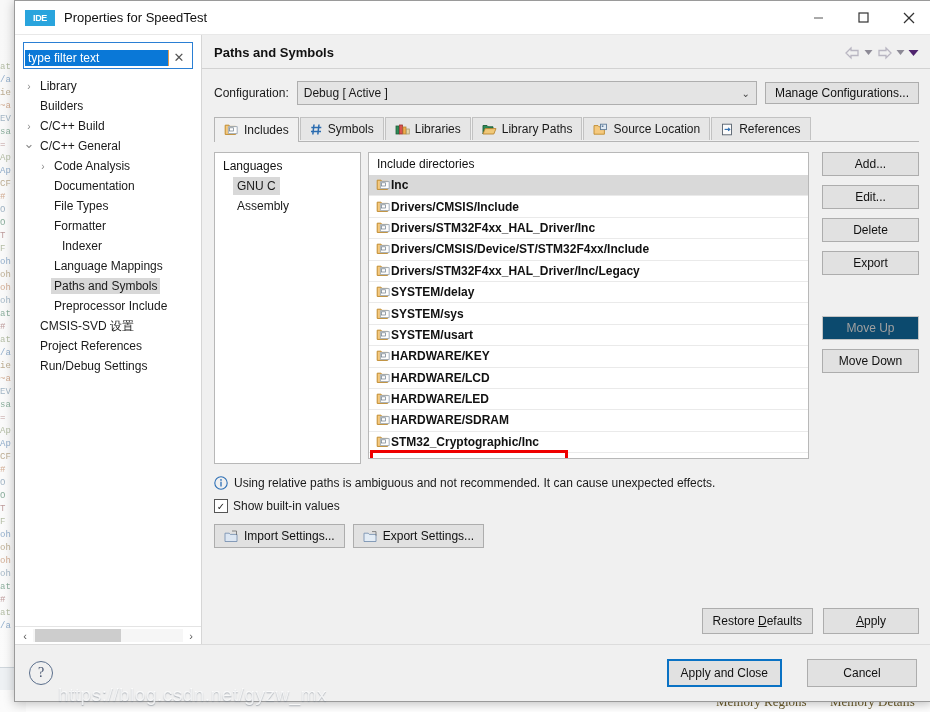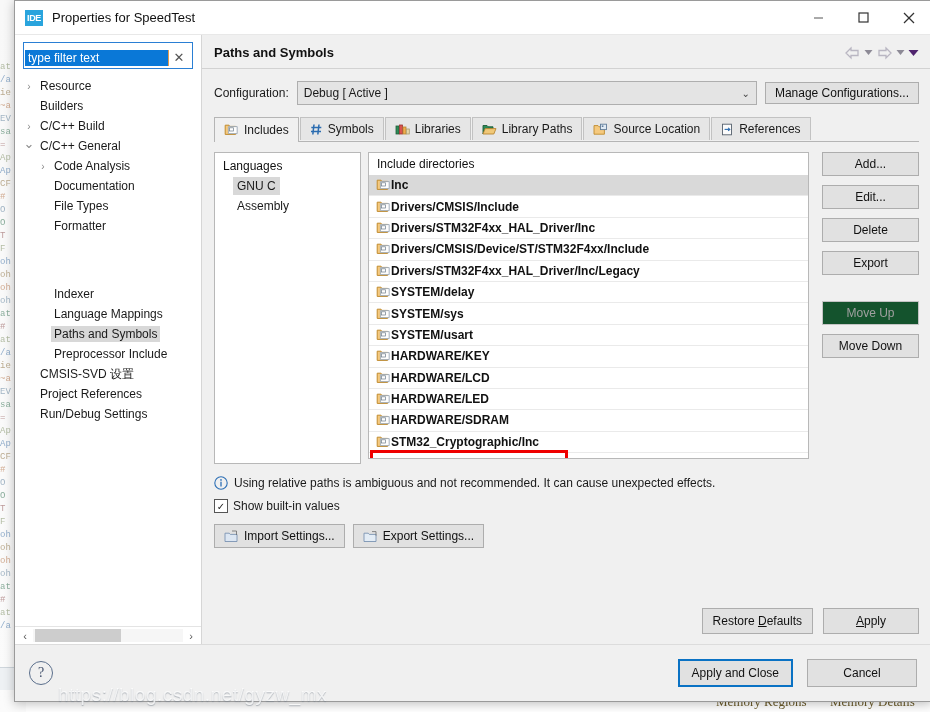--- a/index.html
+++ b/index.html
@@ -23,21 +23,21 @@
   #watermark{position:absolute;left:58px;top:684px;font-size:19px;
     color:rgba(255,255,255,.78);letter-spacing:.5px;
     text-shadow:0 1px 1px rgba(120,130,140,.55);pointer-events:none;z-index:60;
     font-family:"Liberation Sans",sans-serif;}
   
   #dialog{position:absolute;left:14px;top:0;width:916px;height:700px;
     background:#f0f0f0;border:1px solid #9a9a9a;box-shadow:0 2px 10px rgba(0,0,0,.25);
     display:flex;flex-direction:column;z-index:20;}
   .titlebar{height:33px;background:#fff;display:flex;align-items:center;
     border-bottom:1px solid #e8e8e8;flex:none;}
-  .ideicon{width:18px;height:16px;background:#29a4dd;color:#fff;font-size:9px;
+  .ideicon{width:30px;height:16px;background:#29a4dd;color:#fff;font-size:9px;
     font-weight:bold;display:flex;align-items:center;justify-content:center;
     margin-left:10px;letter-spacing:-.3px;font-family:"Liberation Sans",sans-serif;}
   .title-text{margin-left:9px;font-size:13px;color:#111;}
   .winbtns{margin-left:auto;display:flex;height:33px;}
   .winbtn{width:45px;height:33px;display:flex;align-items:center;justify-content:center;}
   .body{flex:1;display:flex;min-height:0;background:#f0f0f0;}
   
   .sidebar{width:186px;background:#fff;display:flex;flex-direction:column;
     border-right:1px solid #d6d6d6;}
   .filterwrap{padding:7px 8px 4px 8px;}
@@ -66,21 +66,21 @@
   .content{flex:1;padding:12px 12px 0 12px;display:flex;flex-direction:column;min-height:0;}
   .cfgrow{display:flex;align-items:center;gap:8px;margin-bottom:12px;}
   .cfglabel{font-size:12px;}
   .combo{flex:1;height:22px;background:#e4e4e4;border:1px solid #aeaeae;
     display:flex;align-items:center;padding:0 6px;font-size:12px;}
   .combo .cval{flex:1;}
   .combo .caret{color:#444;font-size:10px;}
   .btn{background:#e1e1e1;border:1px solid #adadad;font-size:12px;
     padding:3px 9px;color:#111;cursor:default;font-family:"Liberation Sans",sans-serif;
     white-space:nowrap;}
-  .btn.disabled{color:#a0a0a0;background:#14532d;border-color:#c4c4c4;}
+  .btn.disabled{color:#a0a0a0;background:#0c4a6e;border-color:#c4c4c4;margin-top:15px;}
   
   .tabs{display:flex;align-items:flex-start;height:24px;position:relative;}
   .tab{display:flex;align-items:center;gap:5px;height:22px;padding:0 9px;
     font-size:12px;background:#e6e6e6;border:1px solid #c2c2c2;border-bottom:none;
     margin-right:1px;color:#1a1a1a;cursor:default;}
   .tab.active{background:#f0f0f0;height:24px;border-color:#b5b5b5;font-weight:normal;}
   .tabline{height:1px;background:#b5b5b5;}
   .tabpanel{flex:1;display:flex;flex-direction:column;min-height:0;padding-top:10px;}
   .lists{display:flex;gap:7px;}
   .langbox{width:145px;height:305px;background:#fff;border:1px solid #b8b8b8;
@@ -106,21 +106,21 @@
     display:flex;align-items:center;justify-content:center;font-size:10px;color:#222;}
   .impexp{display:flex;gap:8px;margin-top:11px;}
   .impexp .btn{display:flex;align-items:center;gap:6px;padding:4px 9px;}
   .pane-foot{padding:0 12px 10px 12px;display:flex;justify-content:flex-end;gap:10px;}
   .pane-foot .btn{min-width:96px;text-align:center;padding:5px 10px;}
   .dlgfoot{height:56px;border-top:1px solid #dcdcdc;background:#f0f0f0;
     display:flex;align-items:center;padding:0 14px;flex:none;}
   .helpicon{width:22px;height:22px;border:1.6px solid #5b6f8c;border-radius:50%;
     color:#42506b;display:flex;align-items:center;justify-content:center;
     font-size:14px;font-family:"Liberation Serif",serif;}
-  .dlgfoot .right{margin-left:auto;display:flex;gap:14px;}
+  .dlgfoot .right{margin-left:auto;display:flex;gap:25px;}
   .btn.primary{border:2px solid #0a72c4;padding:4px 12px;background:#e1e1e1;}
   .btn.wide{min-width:110px;text-align:center;padding:5px 12px;}
   u{text-decoration:underline;}
   
   #redbox{position:absolute;border:3px solid #ef0000;pointer-events:none;z-index:40;}
   svg{display:block;}
 </style>
 </head>
 <body>
 
@@ -206,21 +206,21 @@
     <div class="sidebar">
       <div class="filterwrap">
         <div class="filterbox">
           <div class="filtertext" title="type filter text">type filter text</div>
           <div class="filterx">✕</div>
         </div>
       </div>
       <div class="tree" id="tree">
           <div class="tnode" style="padding-left: 6px;">
             <span class="arrow">›</span>
-            <span class="lbl">Resource</span>
+            <span class="lbl">Library</span>
           </div>
           <div class="tnode" style="padding-left: 6px;">
             <span class="arrow"></span>
             <span class="lbl">Builders</span>
           </div>
           <div class="tnode" style="padding-left: 6px;">
             <span class="arrow">›</span>
             <span class="lbl">C/C++ Build</span>
           </div>
           <div class="tnode" style="padding-left: 6px;">
@@ -236,21 +236,21 @@
             <span class="lbl">Documentation</span>
           </div>
           <div class="tnode" style="padding-left: 20px;">
             <span class="arrow"></span>
             <span class="lbl">File Types</span>
           </div>
           <div class="tnode" style="padding-left: 20px;">
             <span class="arrow"></span>
             <span class="lbl">Formatter</span>
           </div>
-          <div class="tnode" style="padding-left: 20px; margin-top: 48px;">
+          <div class="tnode" style="padding-left: 28px;">
             <span class="arrow"></span>
             <span class="lbl">Indexer</span>
           </div>
           <div class="tnode" style="padding-left: 20px;">
             <span class="arrow"></span>
             <span class="lbl">Language Mappings</span>
           </div>
           <div class="tnode sel" style="padding-left: 20px;">
             <span class="arrow"></span>
             <span class="lbl">Paths and Symbols</span>

